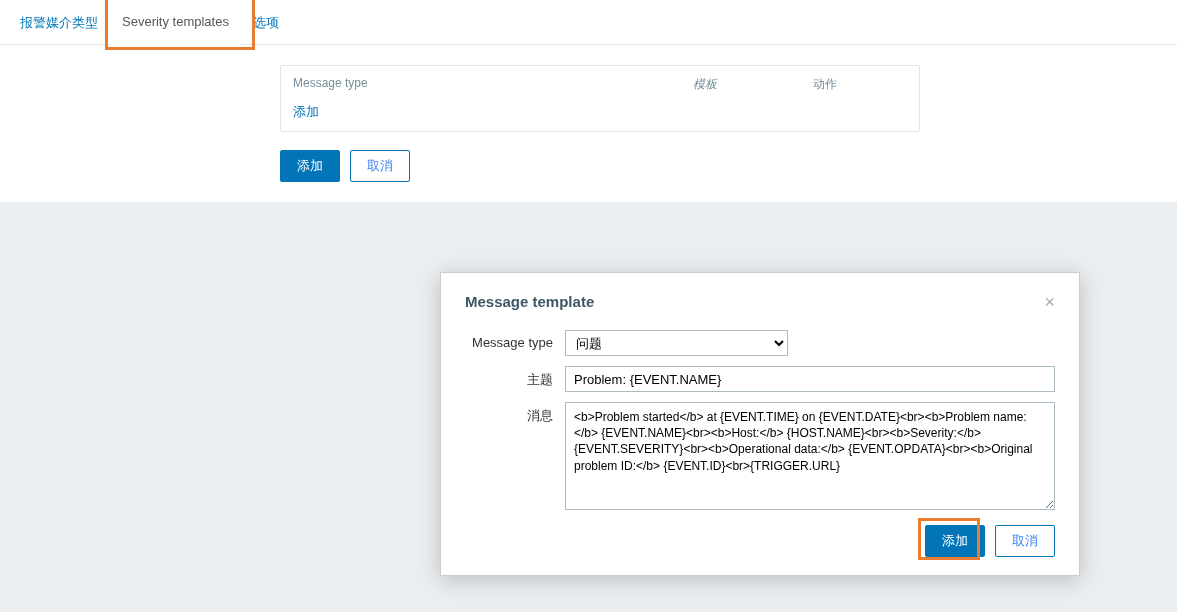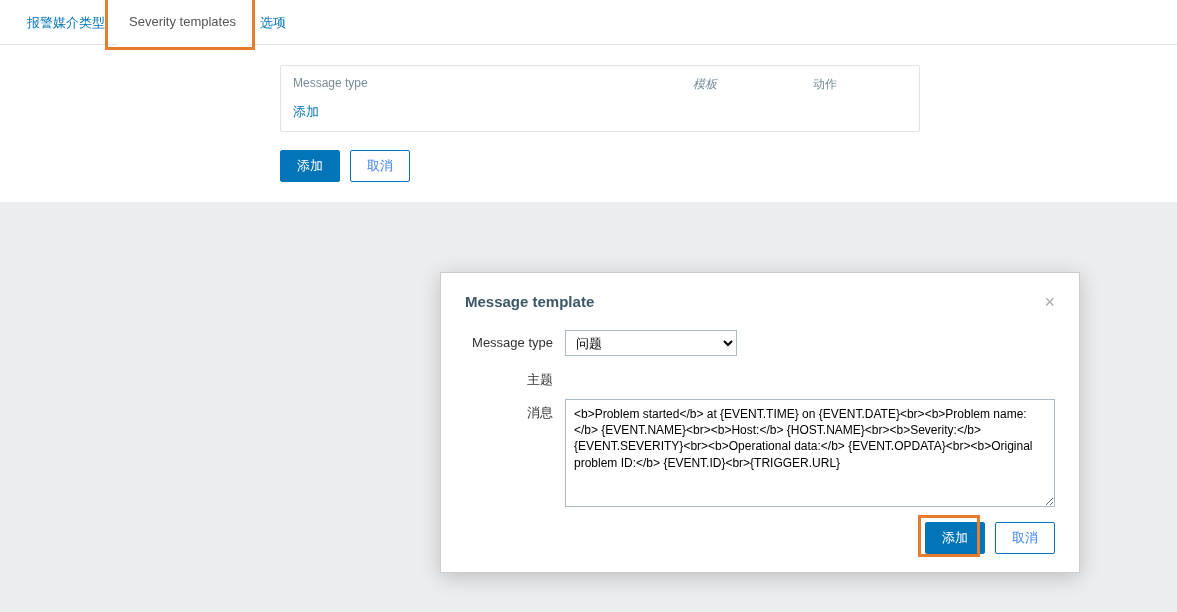--- a/index.html
+++ b/index.html
@@ -15,21 +15,20 @@
     .panel {
       background: #fff;
       margin: 0;
       padding: 0;
     }
     .tabs {
       display: flex;
       border-bottom: 1px solid #dfe4e7;
       background: #fff;
       position: relative;
-      padding-left: 7px;
     }
     .tab {
       padding: 14px 12px 12px 12px;
       color: #0275b8;
       cursor: pointer;
       font-size: 13px;
     }
     .tab.active {
       color: #555;
       border-bottom: 2px solid #fff;
@@ -128,21 +127,21 @@
       text-align: right;
       padding-right: 12px;
       padding-top: 5px;
       color: #333;
       font-size: 13px;
     }
     .form-field {
       flex: 1;
     }
     select.control {
-      width: 172px;
+      width: 223px;
       height: 26px;
       border: 1px solid #acbbc2;
       background: #fff;
       padding: 2px 6px;
       font-size: 13px;
     }
     input.control {
       width: 100%;
       height: 26px;
       border: 1px solid #acbbc2;
@@ -206,20 +205,23 @@
     <div class="form-label">Message type</div>
     <div class="form-field">
       <select class="control">
         <option>问题</option>
       </select>
     </div>
   </div>
 
   <div class="form-row">
     <div class="form-label">主题</div>
+    <div class="form-field">
+      <input type="text" class="control" value="Problem: {EVENT.NAME}" style="">
+    </div>
   </div>
 
   <div class="form-row">
     <div class="form-label">消息</div>
     <div class="form-field">
       <textarea class="control" style="">&lt;b&gt;Problem started&lt;/b&gt; at {EVENT.TIME} on {EVENT.DATE}&lt;br&gt;&lt;b&gt;Problem name:&lt;/b&gt; {EVENT.NAME}&lt;br&gt;&lt;b&gt;Host:&lt;/b&gt; {HOST.NAME}&lt;br&gt;&lt;b&gt;Severity:&lt;/b&gt; {EVENT.SEVERITY}&lt;br&gt;&lt;b&gt;Operational data:&lt;/b&gt; {EVENT.OPDATA}&lt;br&gt;&lt;b&gt;Original problem ID:&lt;/b&gt; {EVENT.ID}&lt;br&gt;{TRIGGER.URL}</textarea>
     </div>
   </div>
 
   <div class="modal-footer">

